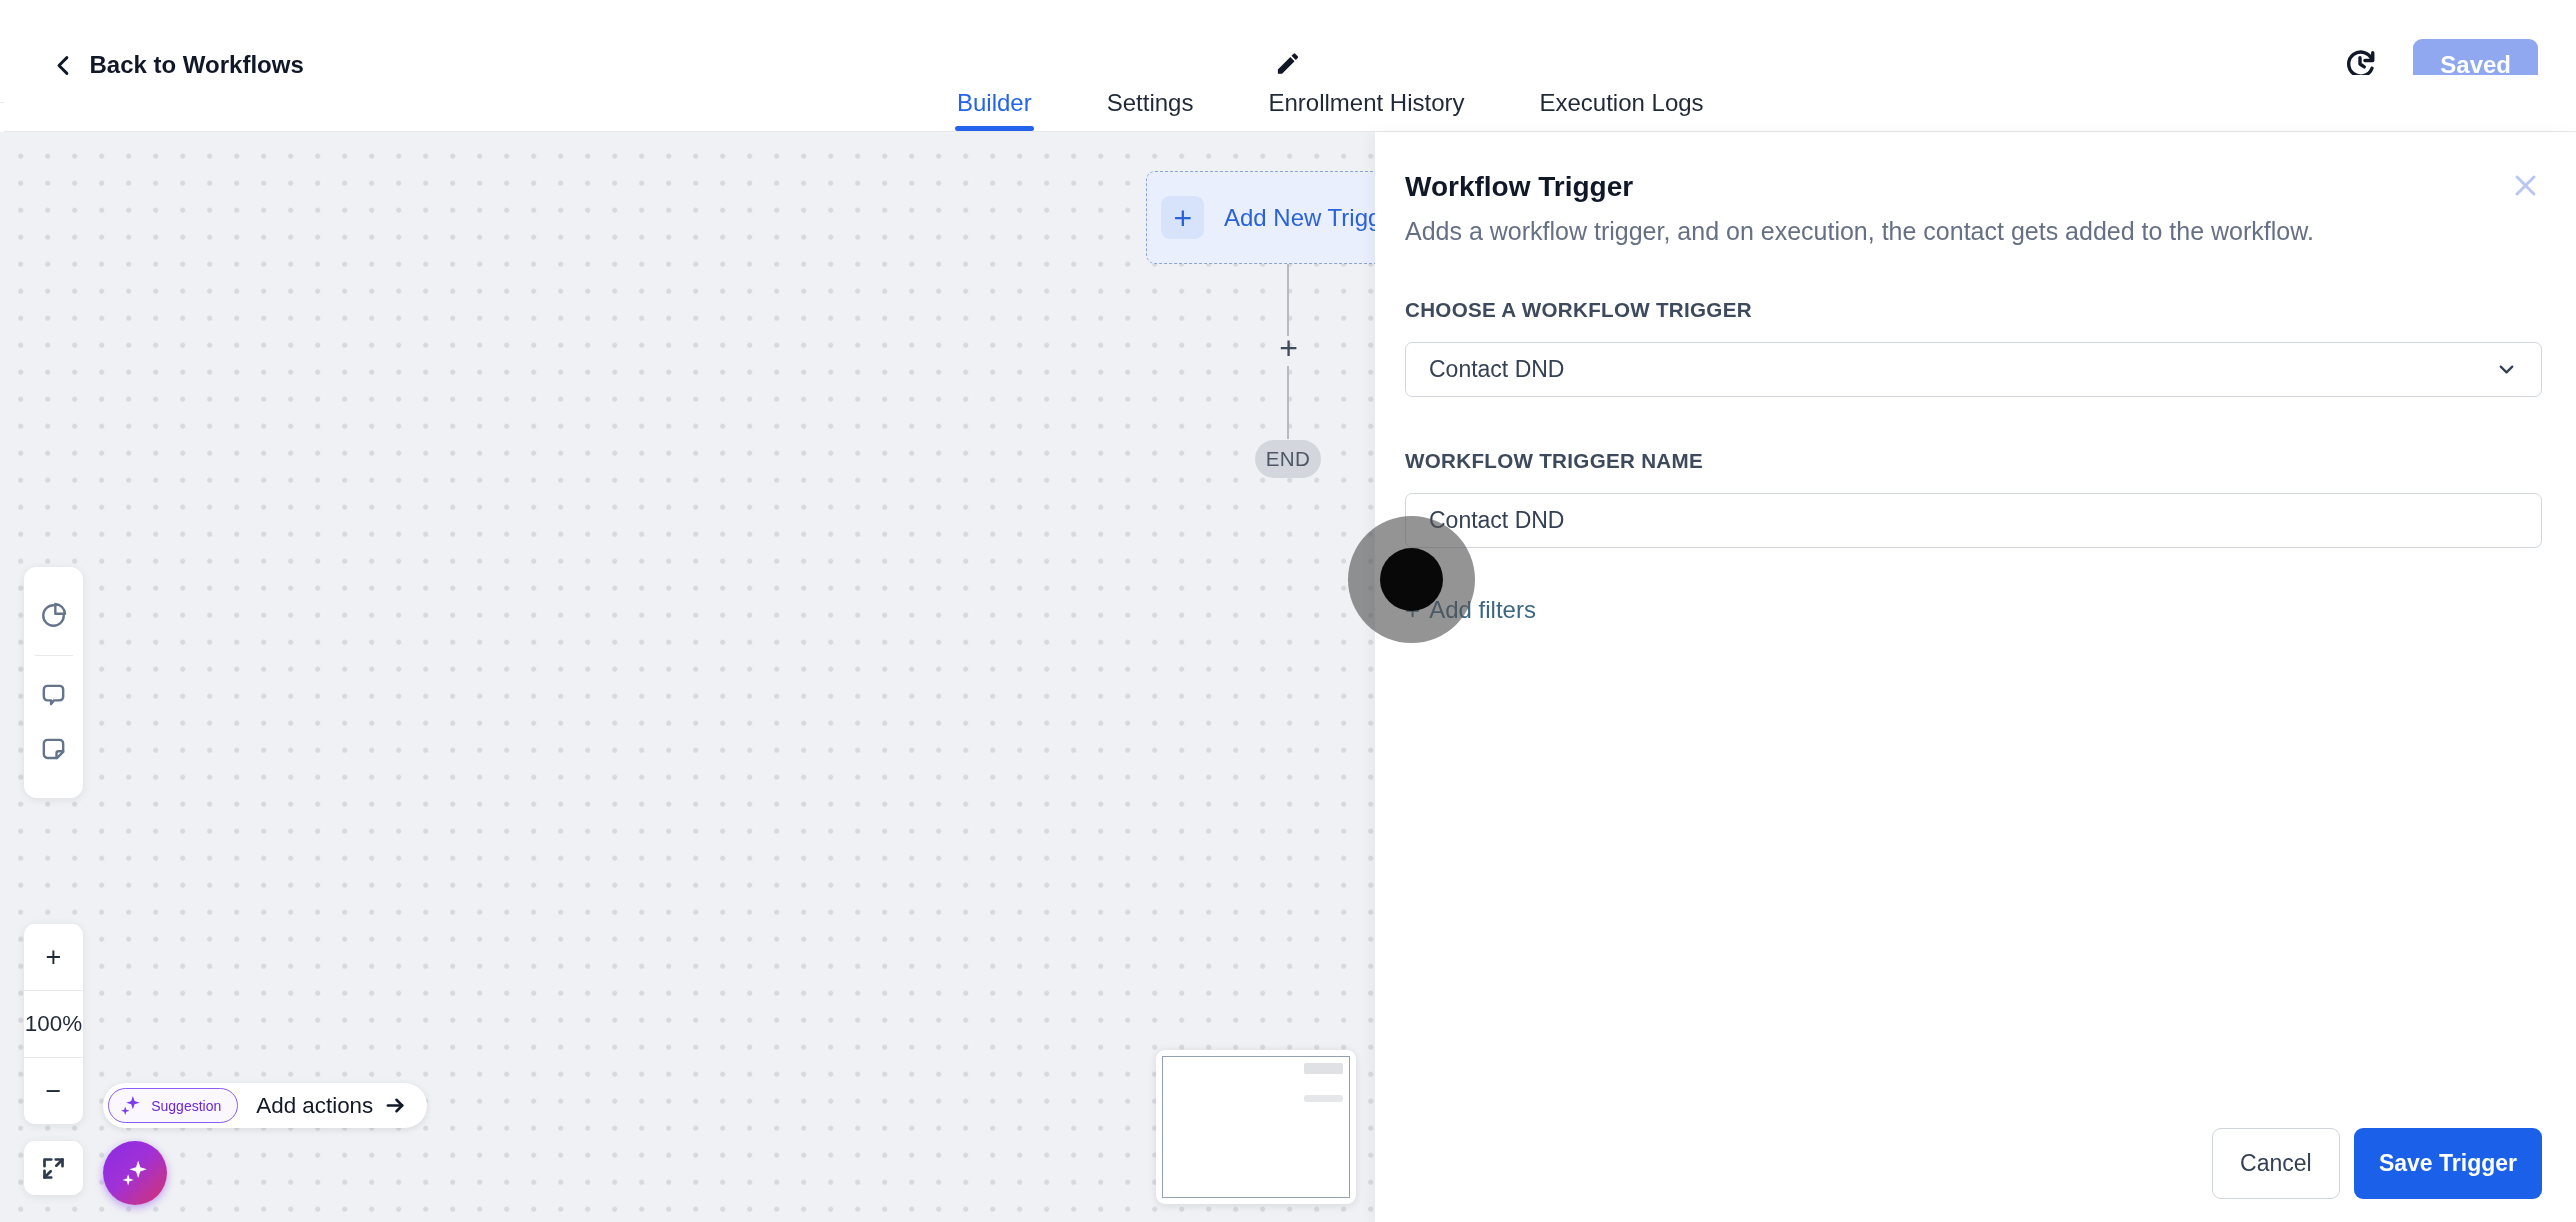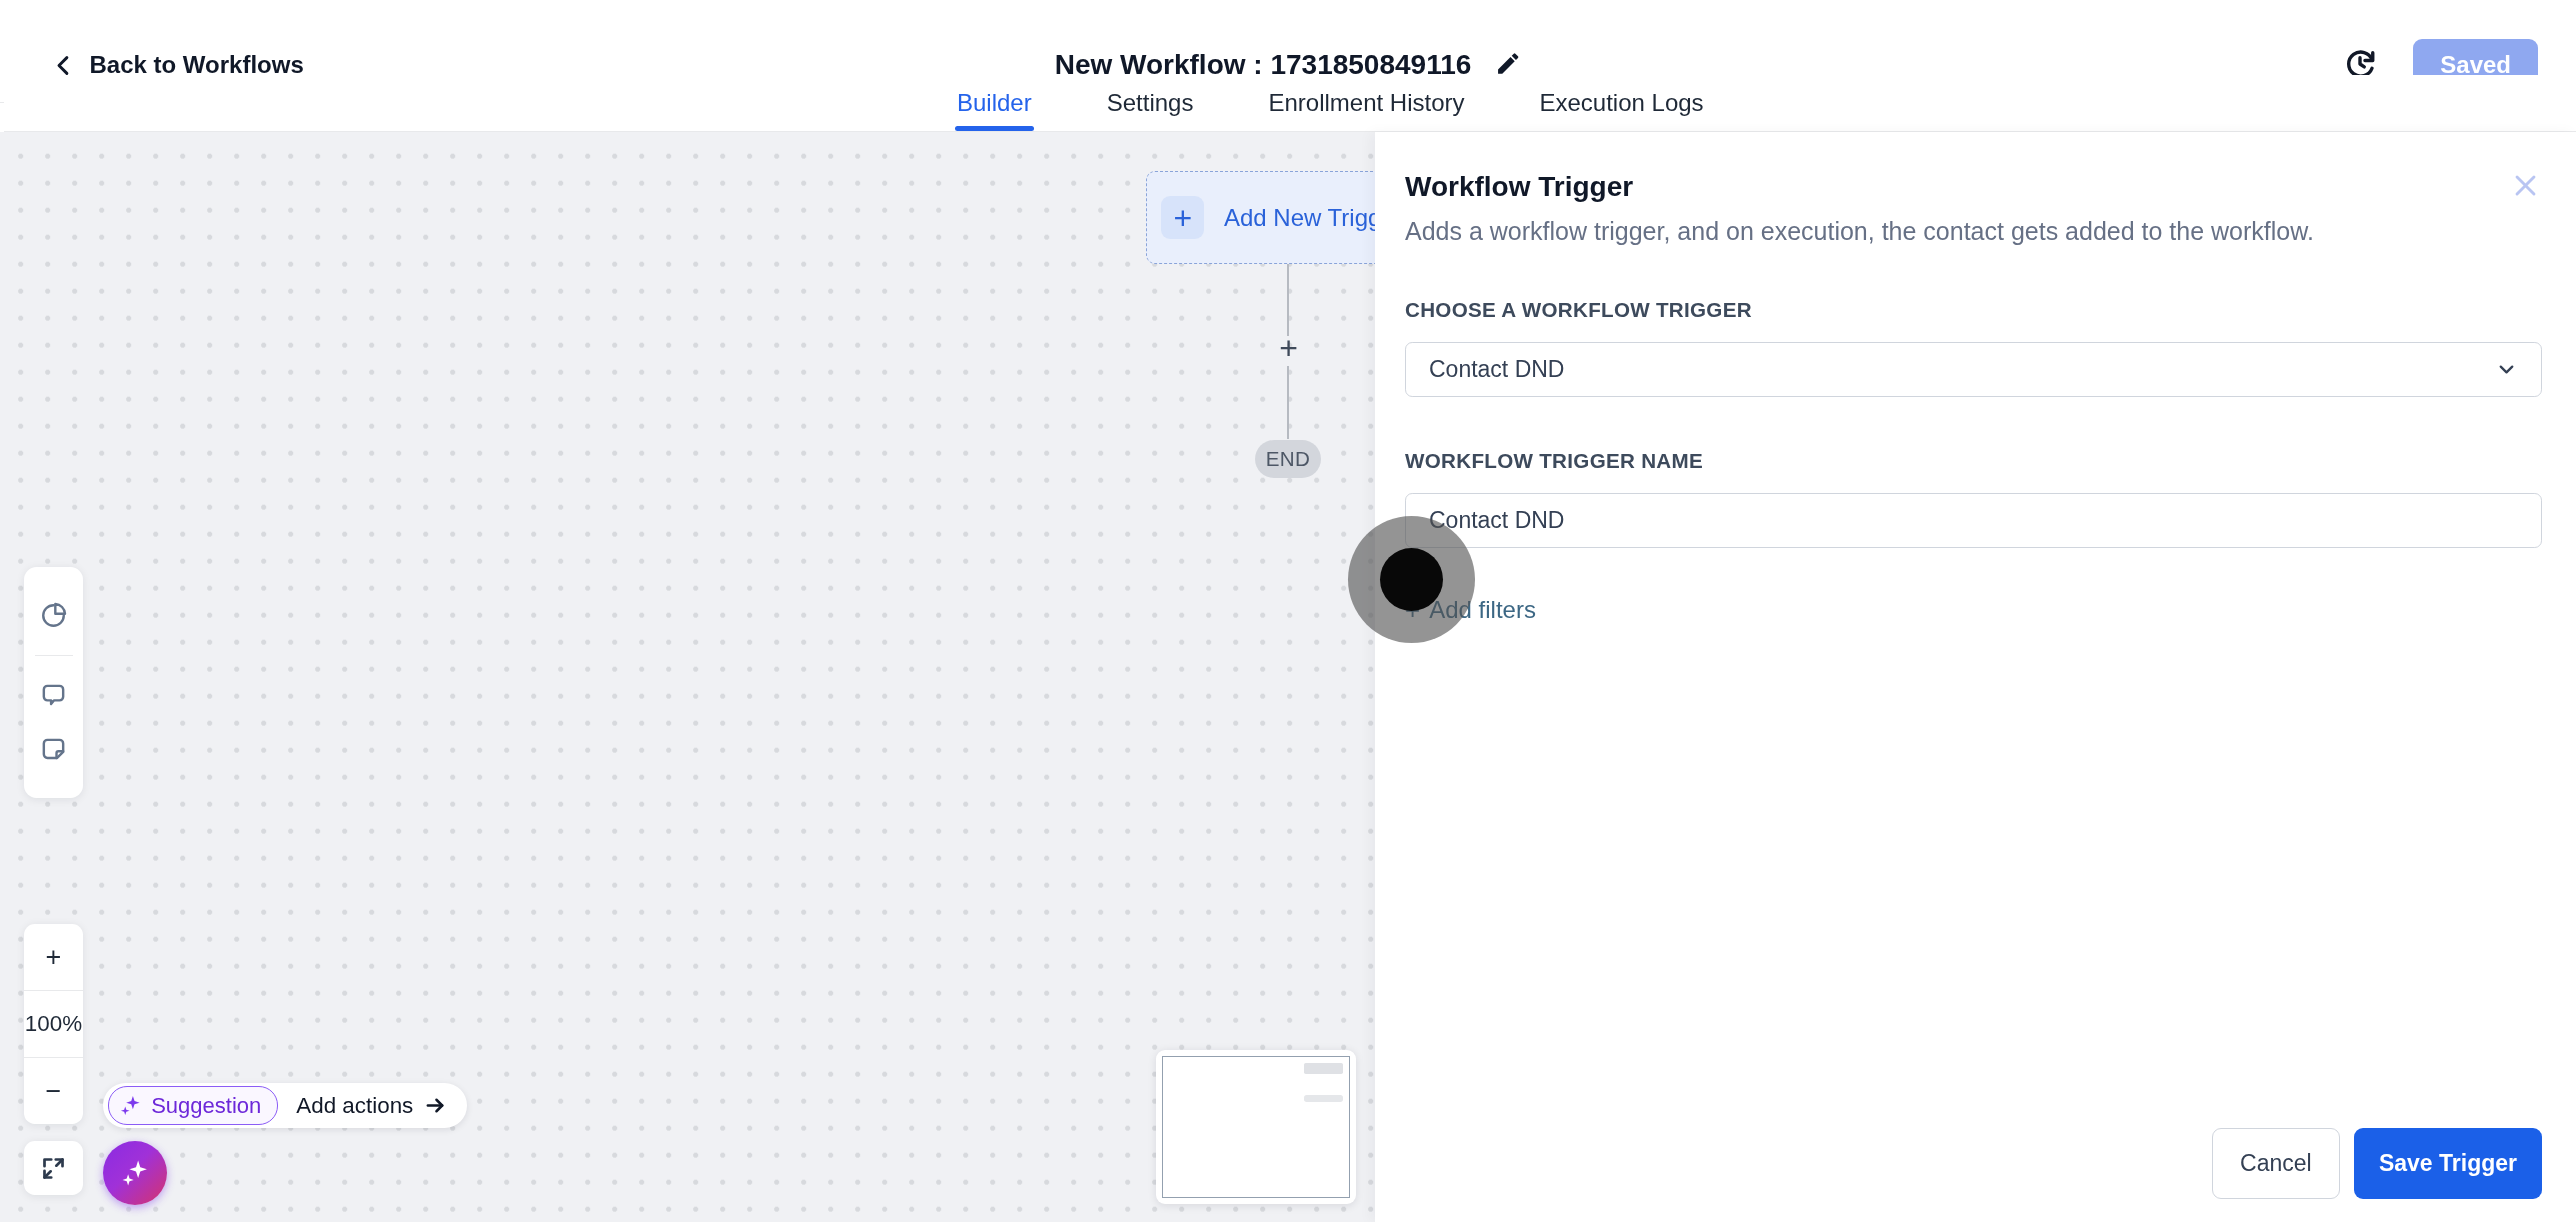--- a/index.html
+++ b/index.html
@@ -140,21 +140,21 @@
     position: absolute; left: 103px; top: 951px; height: 45px;
     background: #ffffff; border-radius: 22.4px; box-shadow: 0 1.8px 7.2px rgba(16,24,40,.10);
     display: flex; align-items: center; padding: 3.6px 19.7px 3.6px 4.5px; gap: 18px;
   }
   .suggestion-pill {
     display: flex; align-items: center; gap: 9px;
     border: 1.8px solid #8b5cf6; border-radius: 19px; background: #faf7ff;
     padding: 5.4px 16px 5.4px 10.7px; cursor: pointer;
   }
   .suggestion-pill svg { width: 23px; height: 23px; fill: #7c3aed; }
-  .suggestion-pill .txt { color: #6d28d9; font-size: 22px; }
+  .suggestion-pill .txt { color: #6d28d9; font-size: 14px; }
   .add-actions { display: flex; align-items: center; gap: 10.7px; cursor: pointer; }
   .add-actions .txt { color: #111827; font-size: 22.4px; }
   .add-actions svg { width: 23px; height: 23px; stroke: #111827; fill: none; stroke-width: 2.6; stroke-linecap: round; stroke-linejoin: round; }
   .ai-fab {
     position: absolute; left: 103px; top: 1009px; width: 64px; height: 64px;
     border-radius: 50%; background: linear-gradient(135deg, #8a2be2 0%, #a031d8 45%, #d6336c 100%);
     box-shadow: 0 2.7px 9px rgba(124,58,237,.45);
     display: flex; align-items: center; justify-content: center; cursor: pointer;
   }
   .ai-fab svg { width: 30px; height: 30px; fill: #ffffff; }
@@ -240,21 +240,20 @@
 <body>
 
 <header class="topbar">
   <div class="back-btn">
     <svg viewBox="0 0 24 24">
         <polyline points="15 5 8 12 15 19"></polyline>
       </svg>
     <span>Back to Workflows</span>
   </div>
   <div class="title-wrap">
-    <span class="wf-title">New Workflow : 1731850849116</span>
     <span class="pencil-btn">
       <svg viewBox="0 0 24 24">
           <path d="M3 17.25V21h3.75L17.81 9.94l-3.75-3.75L3 17.25zM20.71 7.04a1 1 0 0 0 0-1.41l-2.34-2.34a1 1 0 0 0-1.41 0l-1.83 1.83 3.75 3.75 1.83-1.83z"></path>
         </svg>
     </span>
   </div>
   <div class="topbar-right">
     <span class="history-btn">
       <svg viewBox="0 0 24 24">
         <path d="M20.49 15a8.5 8.5 0 1 1 .01-5.9"></path>

